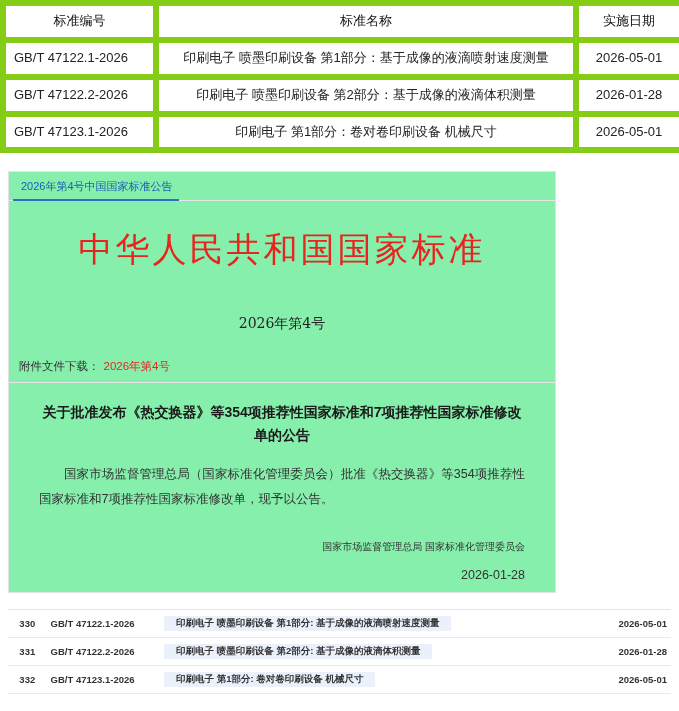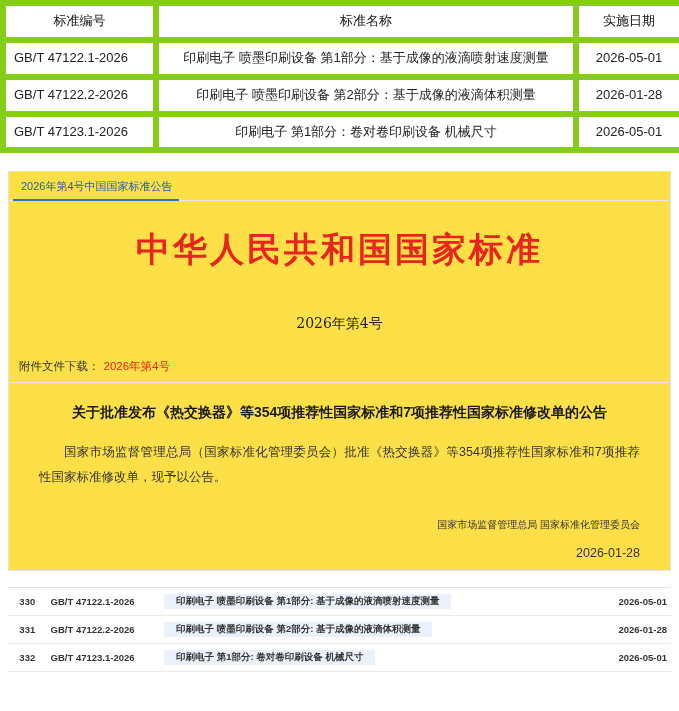--- a/index.html
+++ b/index.html
@@ -39,23 +39,23 @@
     text-align: left;
     padding-left: 8px;
   }
   .col-code { width: 153px; }
   .col-name { width: 420px; }
   .col-date { width: 106px; }
 
   
   .announce {
     margin: 18px 8px 0 8px;
-    width: 663px;
+    width: 548px;
     border: 1px solid #e2e2e2;
-    background: #fde047;
+    background: #86efac;
     position: relative;
     padding-bottom: 10px;
   }
   .announce-tab {
     display: inline-block;
     font-size: 11px;
     color: #1a5fb4;
     padding: 7px 6px 5px 8px;
     border-bottom: 2px solid #2d6fc4;
     margin-left: 4px;
@@ -63,21 +63,21 @@
   }
   .tab-rule {
     border-bottom: 1px solid #e6e6e6;
     margin-top: -1px;
   }
 
   .gb-title {
     text-align: center;
     color: #e8241e;
     font-family: "DejaVu Serif", "Liberation Serif", serif;
-    font-weight: bold;
+    font-weight: normal;
     font-size: 34px;
     letter-spacing: 3px;
     margin-top: 26px;
   }
   .gb-sub {
     text-align: center;
     color: #e8241e;
     font-family: "DejaVu Serif", "Liberation Serif", serif;
     font-weight: bold;
     font-size: 26px;

